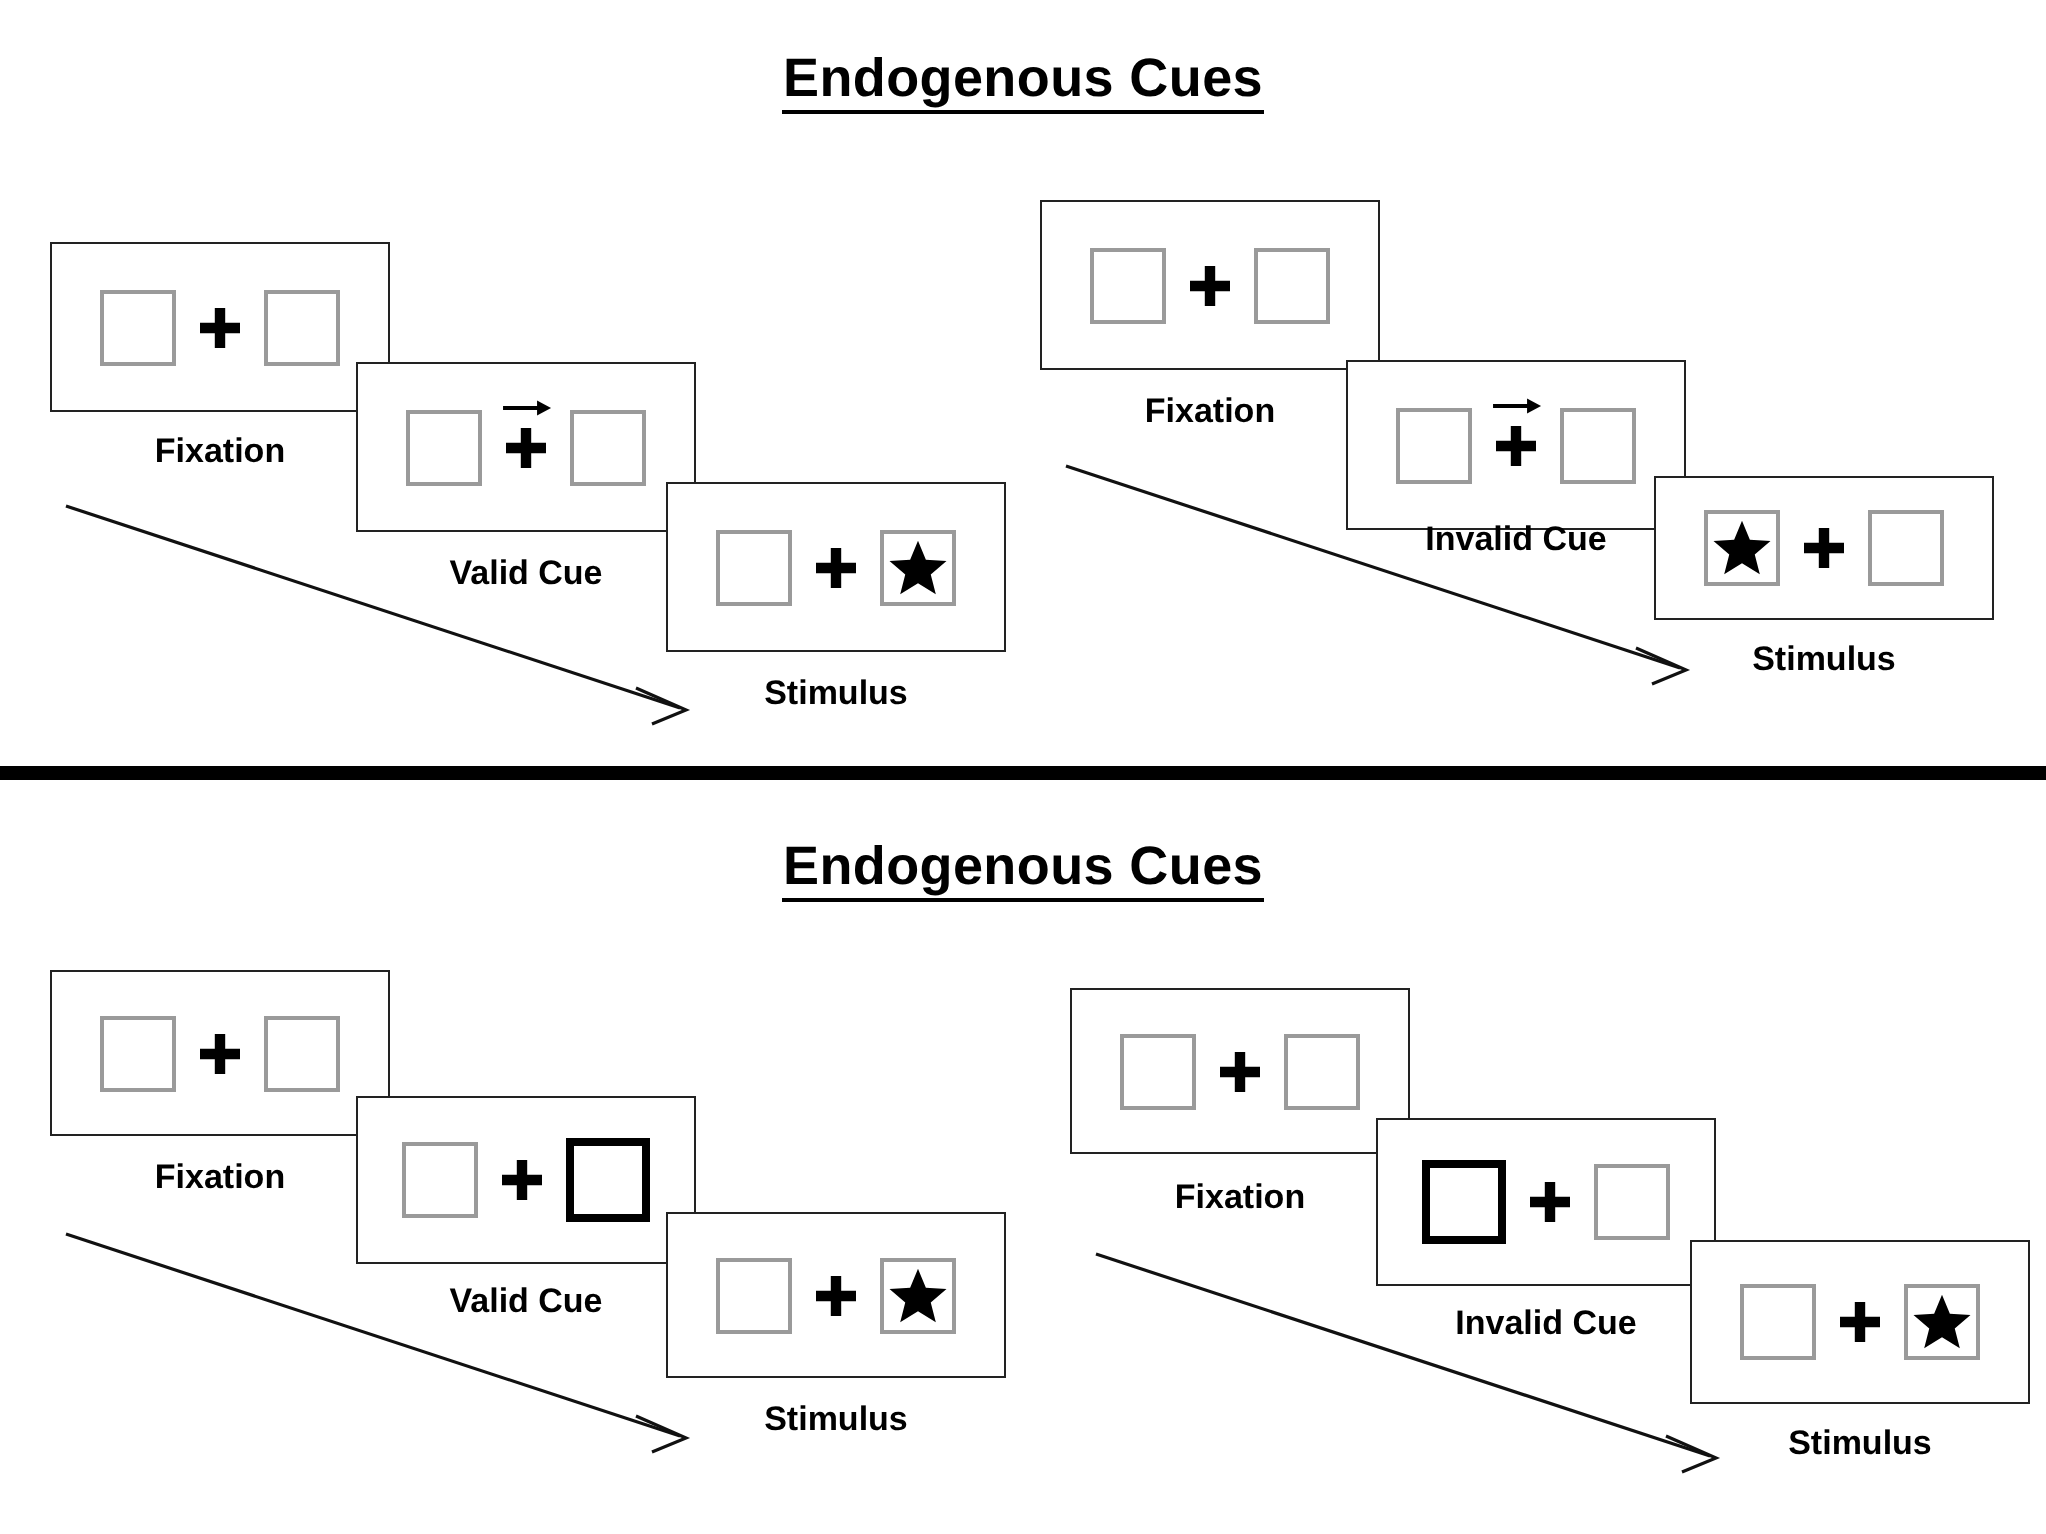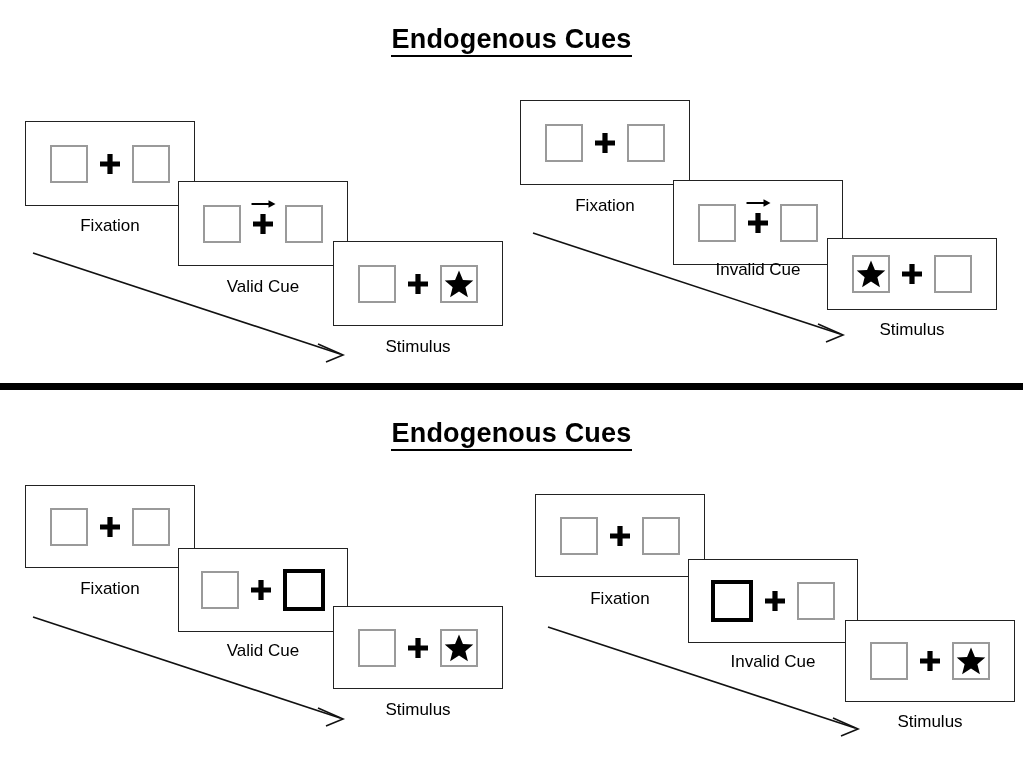--- a/index.html
+++ b/index.html
@@ -87,21 +87,21 @@
     position: absolute;
     top: -16px;
     left: 50%;
     transform: translateX(-48%);
     width: 26px;
     height: 12px;
     display: block;
   }
   .panel-label {
     position: absolute;
-    font-weight: normal;
+    font-weight: bold;
     font-size: 17px;
     color: #000;
     white-space: nowrap;
     text-align: center;
   }
   .flow-arrow {
     position: absolute;
     overflow: visible;
   }
 </style>

